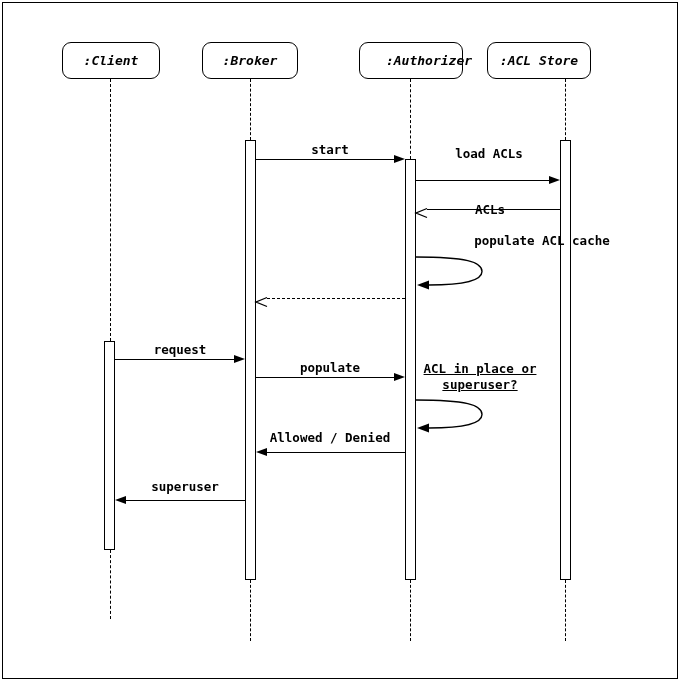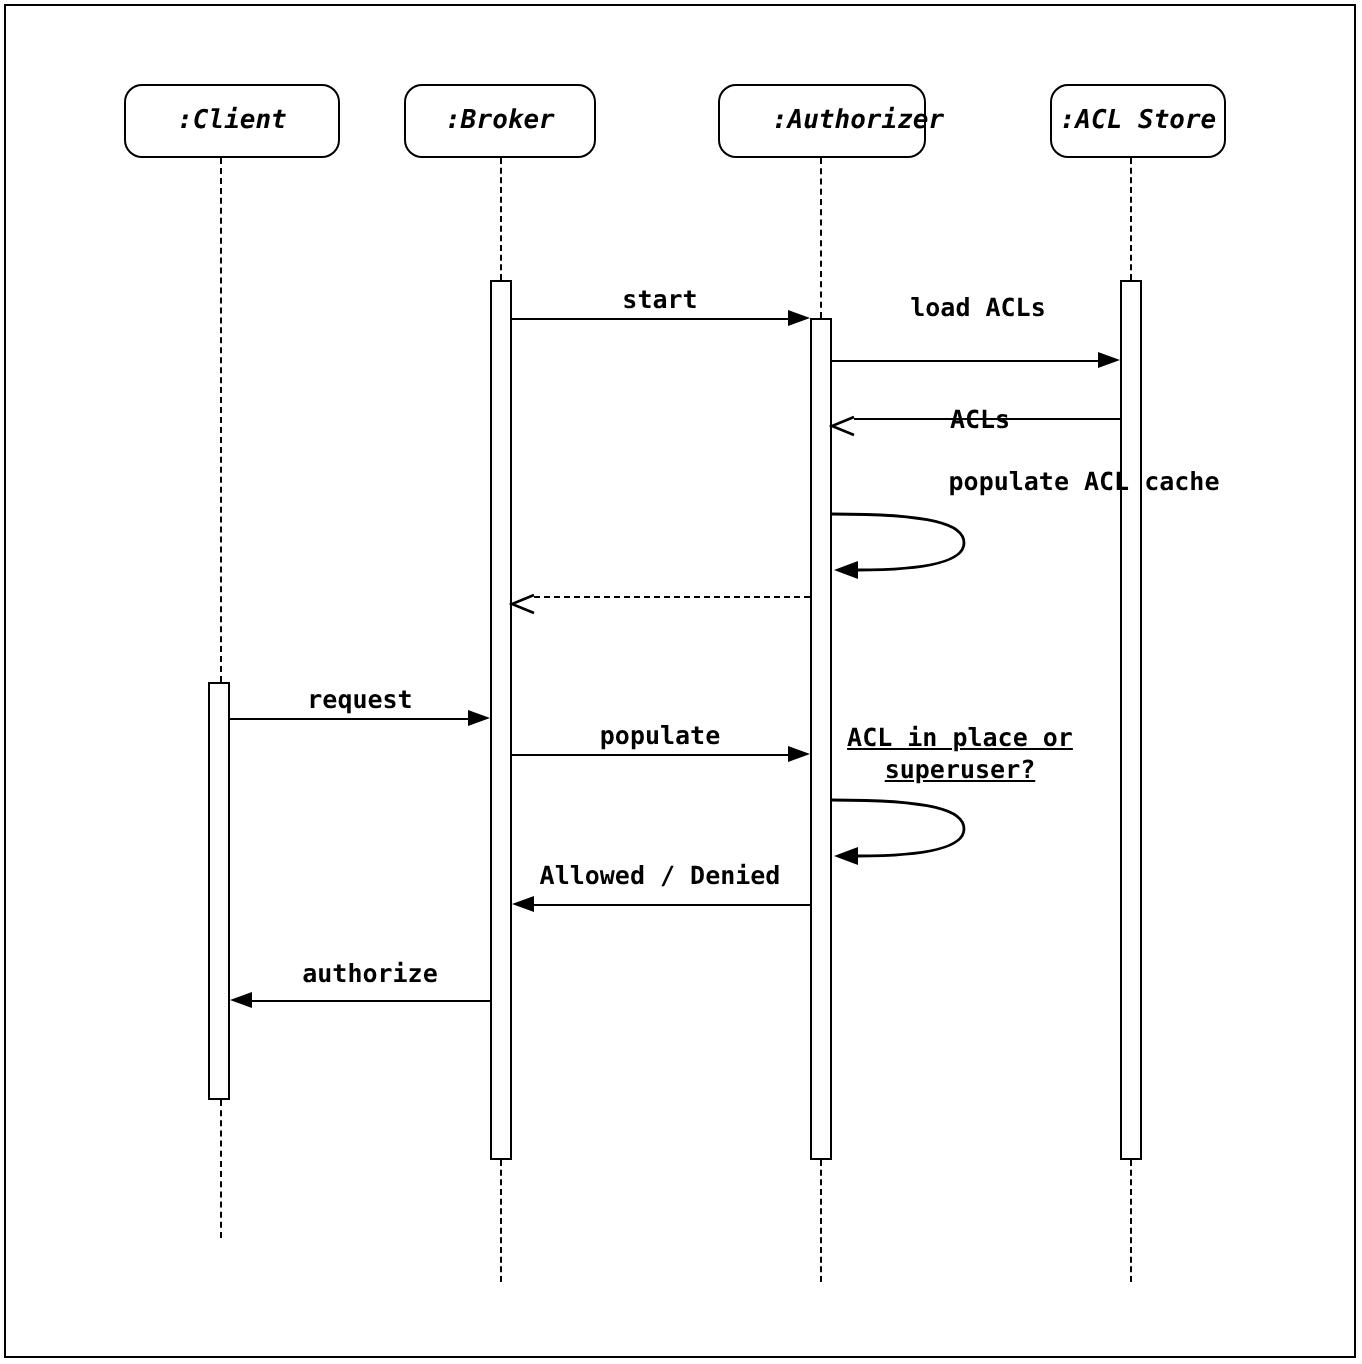--- a/index.html
+++ b/index.html
@@ -21,30 +21,30 @@
   .ah-l{position:absolute;width:0;height:0;border-right:11px solid #000;
         border-top:4.5px solid transparent;border-bottom:4.5px solid transparent;}
   .svgwrap{position:absolute;}
 </style>
 </head>
 <body>
 
 <div id="canvas">
   <div class="frame"></div>
 
-  <div class="pbox" style="left:62px;top:42px;width:108px;">
+  <div class="pbox" style="left:62px;top:42px;width:98px;">
     <span>:Client</span>
   </div>
   <div class="pbox" style="left:202px;top:42px;width:96px;">
     <span>:Broker</span>
   </div>
   <div class="pbox" style="left:359px;top:42px;width:104px;padding-left:36px;">
     <span>:Authorizer</span>
   </div>
-  <div class="pbox" style="left:525px;top:42px;width:88px;">
+  <div class="pbox" style="left:487px;top:42px;width:104px;">
     <span>:ACL Store</span>
   </div>
 
   <div class="lifeline" style="left:110px;top:79px;height:262px;"></div>
   <div class="lifeline" style="left:110px;top:550px;height:69px;"></div>
   <div class="lifeline" style="left:250px;top:79px;height:61px;"></div>
   <div class="lifeline" style="left:250px;top:580px;height:61px;"></div>
   <div class="lifeline" style="left:410px;top:79px;height:80px;"></div>
   <div class="lifeline" style="left:410px;top:580px;height:61px;"></div>
   <div class="lifeline" style="left:565px;top:79px;height:61px;"></div>
@@ -99,16 +99,16 @@
     <svg width="70" height="38" viewBox="0 0 70 38">
       <path d="M0,3 C50,3 66,8 66,17.5 C66,27 46,31 13,31" fill="none" stroke="#000" stroke-width="1.4"></path>
       <polygon points="1,31 13,26.5 13,35.5" fill="#000"></polygon>
     </svg>
   </div>
 
   <div class="mlabel" style="left:330px;top:430px;text-align:right;">Allowed / Denied</div>
   <div class="hline" style="left:267px;top:452px;width:138px;"></div>
   <div class="ah-l" style="left:256px;top:448px;"></div>
 
-  <div class="mlabel" style="left:185px;top:479px;">authorize</div>
+  <div class="mlabel" style="left:185px;top:479px;">superuser</div>
   <div class="hline" style="left:126px;top:500px;width:119px;"></div>
   <div class="ah-l" style="left:115px;top:496px;"></div>
 </div>
 
 </body></html>

